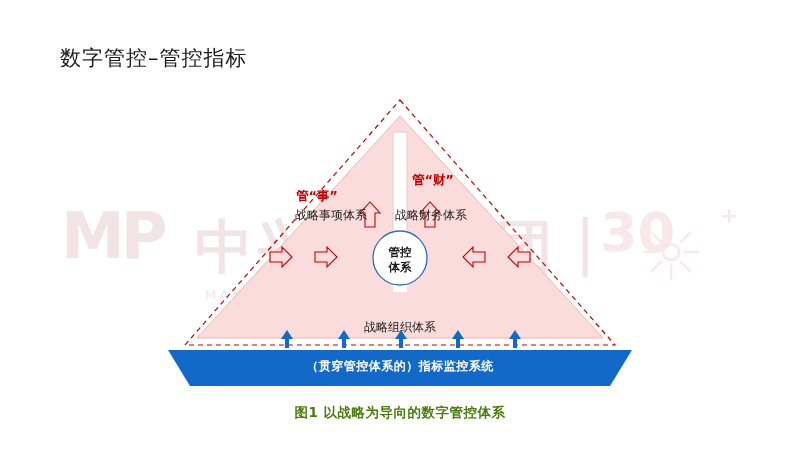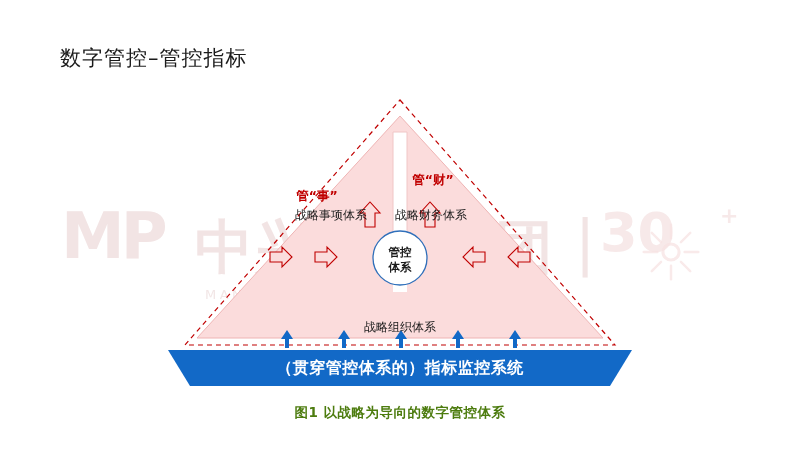--- a/index.html
+++ b/index.html
@@ -136,21 +136,21 @@
     font-size: 11.5px;
     line-height: 15px;
     color: #1a1a1a;
     font-weight: bold;
   }
 
   #lbl-band {
     left: 250px;
     top: 338px;
     width: 300px;
-    font-size: 16px;
+    font-size: 12px;
     color: #ffffff;
     font-weight: bold;
     letter-spacing: 0.5px;
   }
 
   #caption {
     position: absolute;
     left: 200px;
     top: 384px;
     width: 400px;

